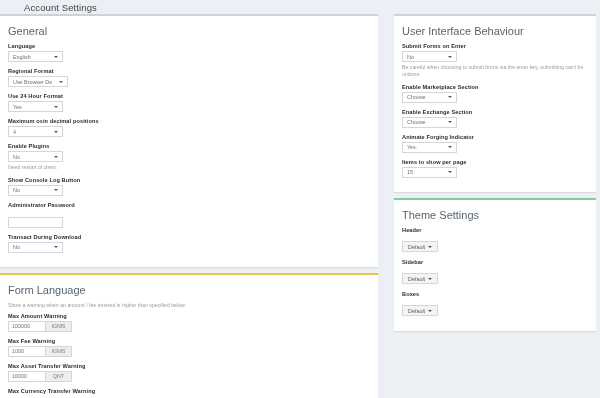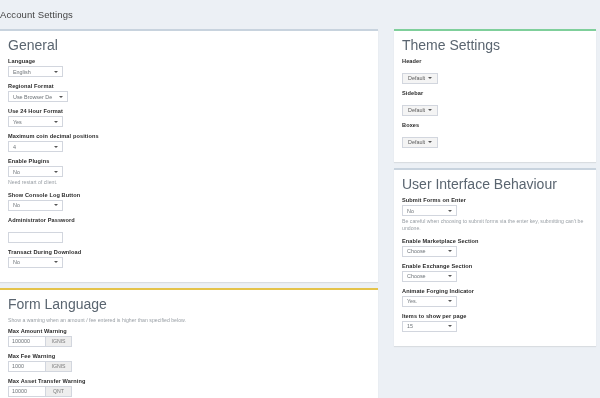--- a/index.html
+++ b/index.html
@@ -7,22 +7,22 @@
     width: 600px; height: 398px;
     font-family: "Liberation Sans", sans-serif;
     background: #ecf0f5;
     color: #333;
     overflow: hidden;
   }
   #page { position: relative; width: 600px; height: 398px; }
 
   
   .page-header {
-    height: 29px;
-    padding: 0 0;
+    height: 14px;
+    padding: 0 24px;
     display: flex;
     align-items: center;
     background: #ecf0f5;
   }
   .page-title {
     font-size: 9.5px;
     font-weight: 400;
     color: #444;
     letter-spacing: .1px;
   }
@@ -41,21 +41,21 @@
     position: relative;
   }
   .box.accent-blue   { border-top-color: #c8d3de; }
   .box.accent-yellow { border-top-color: #e4c34a; }
   .box.accent-green  { border-top-color: #7fcf9b; }
 
   .box-header {
     padding: 5px 8px 3px 8px;
   }
   .box-title {
-    font-size: 14px;
+    font-size: 11px;
     font-weight: 400;
     color: #5a6570;
   }
   .box-body { padding: 1px 8px 8px 8px; }
 
   
   .form-group { margin-bottom: 6px; }
   .form-label {
     display: block;
     font-size: 5.6px;
@@ -269,20 +269,70 @@
             <label class="form-label">Max Currency Transfer Warning</label>
           </div>
 
         </div>
       </div>
 
     </div>
 
     <div class="col-right">
 
+      <div class="box accent-blue">
+        <div class="box-header">
+          <span class="box-title">User Interface Behaviour</span>
+        </div>
+        <div class="box-body">
+
+          <div class="form-group">
+            <label class="form-label">Submit Forms on Enter</label>
+            <div class="select-box">
+              <span>No</span>
+              <span class="caret"></span>
+            </div>
+            <div class="help-text">Be careful when choosing to submit forms via the enter key, submitting can't be undone.</div>
+          </div>
+
+          <div class="form-group">
+            <label class="form-label">Enable Marketplace Section</label>
+            <div class="select-box">
+              <span>Choose</span>
+              <span class="caret"></span>
+            </div>
+          </div>
+
+          <div class="form-group">
+            <label class="form-label">Enable Exchange Section</label>
+            <div class="select-box">
+              <span>Choose</span>
+              <span class="caret"></span>
+            </div>
+          </div>
+
+          <div class="form-group">
+            <label class="form-label">Animate Forging Indicator</label>
+            <div class="select-box">
+              <span>Yes.</span>
+              <span class="caret"></span>
+            </div>
+          </div>
+
+          <div class="form-group">
+            <label class="form-label">Items to show per page</label>
+            <div class="select-box">
+              <span>15</span>
+              <span class="caret"></span>
+            </div>
+          </div>
+
+        </div>
+      </div>
+
       <div class="box accent-green">
         <div class="box-header">
           <span class="box-title">Theme Settings</span>
         </div>
         <div class="box-body">
 
           <div class="form-group">
             <label class="form-label">Header</label>
             <div class="btn-select">
               <span>Default</span>
@@ -302,66 +352,16 @@
             <label class="form-label">Boxes</label>
             <div class="btn-select">
               <span>Default</span>
               <span class="caret-inline"></span>
             </div>
           </div>
 
         </div>
       </div>
 
-      <div class="box accent-blue">
-        <div class="box-header">
-          <span class="box-title">User Interface Behaviour</span>
-        </div>
-        <div class="box-body">
-
-          <div class="form-group">
-            <label class="form-label">Submit Forms on Enter</label>
-            <div class="select-box">
-              <span>No</span>
-              <span class="caret"></span>
-            </div>
-            <div class="help-text">Be careful when choosing to submit forms via the enter key, submitting can't be undone.</div>
-          </div>
-
-          <div class="form-group">
-            <label class="form-label">Enable Marketplace Section</label>
-            <div class="select-box">
-              <span>Choose</span>
-              <span class="caret"></span>
-            </div>
-          </div>
-
-          <div class="form-group">
-            <label class="form-label">Enable Exchange Section</label>
-            <div class="select-box">
-              <span>Choose</span>
-              <span class="caret"></span>
-            </div>
-          </div>
-
-          <div class="form-group">
-            <label class="form-label">Animate Forging Indicator</label>
-            <div class="select-box">
-              <span>Yes.</span>
-              <span class="caret"></span>
-            </div>
-          </div>
-
-          <div class="form-group">
-            <label class="form-label">Items to show per page</label>
-            <div class="select-box">
-              <span>15</span>
-              <span class="caret"></span>
-            </div>
-          </div>
-
-        </div>
-      </div>
-
     </div>
 
   </div>
 </div>
 
 </body></html>

